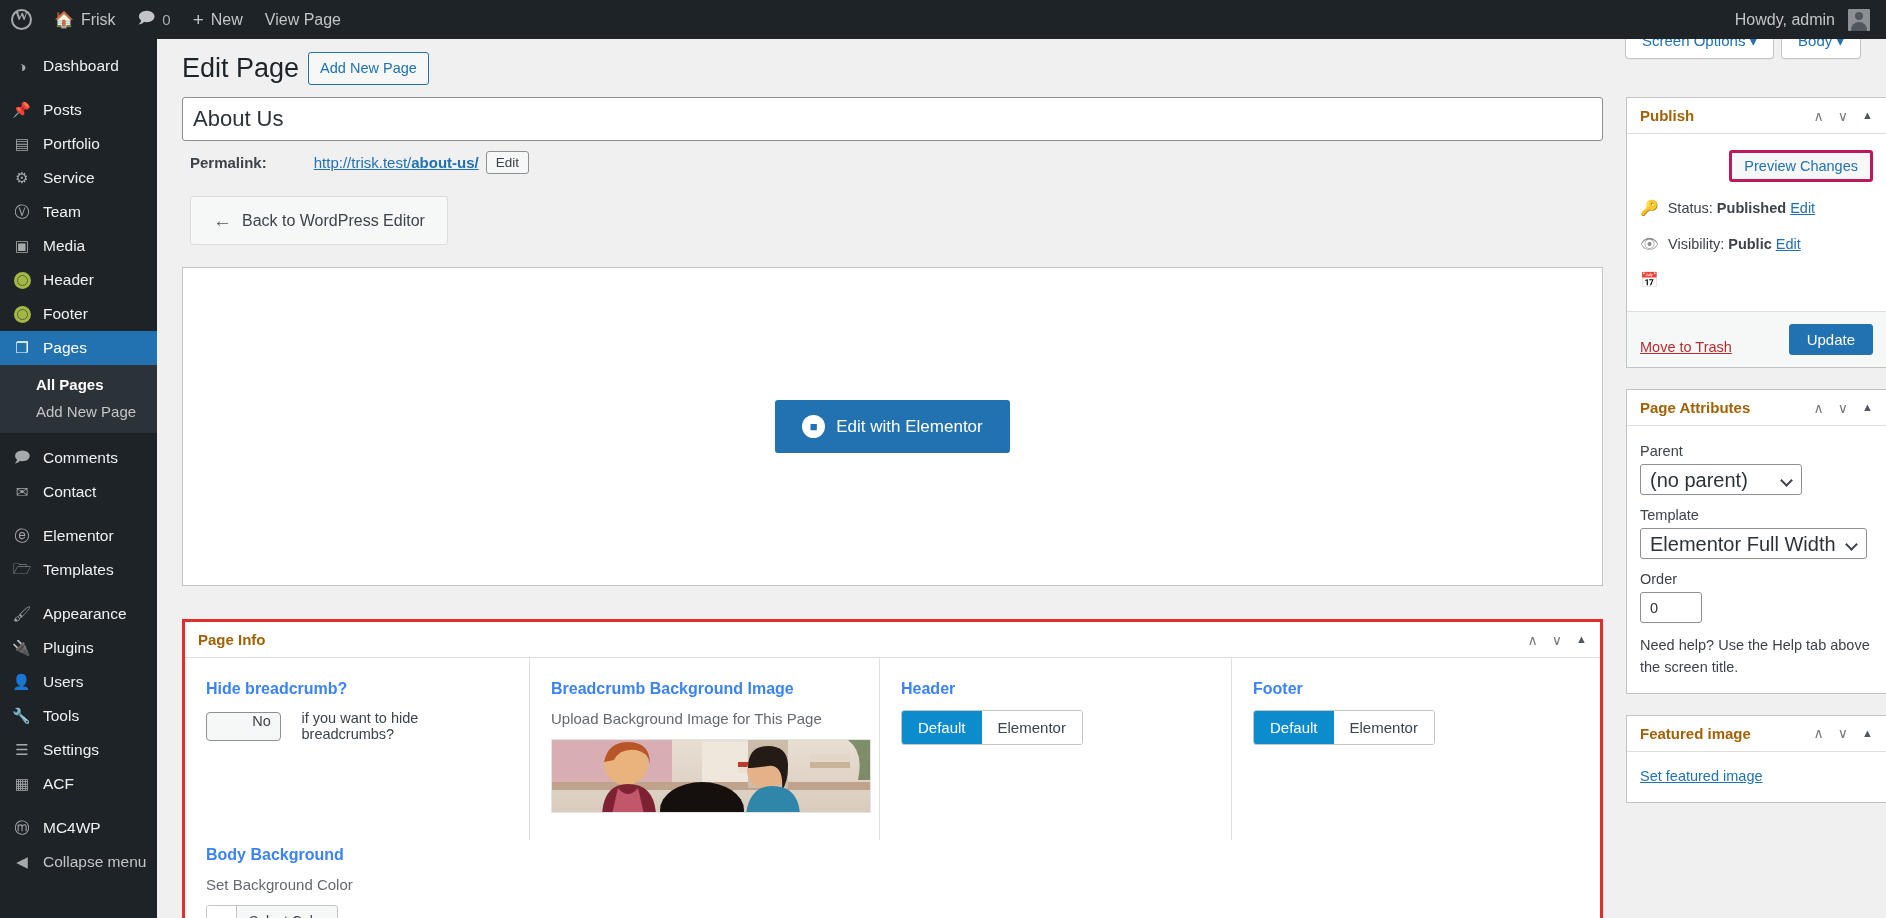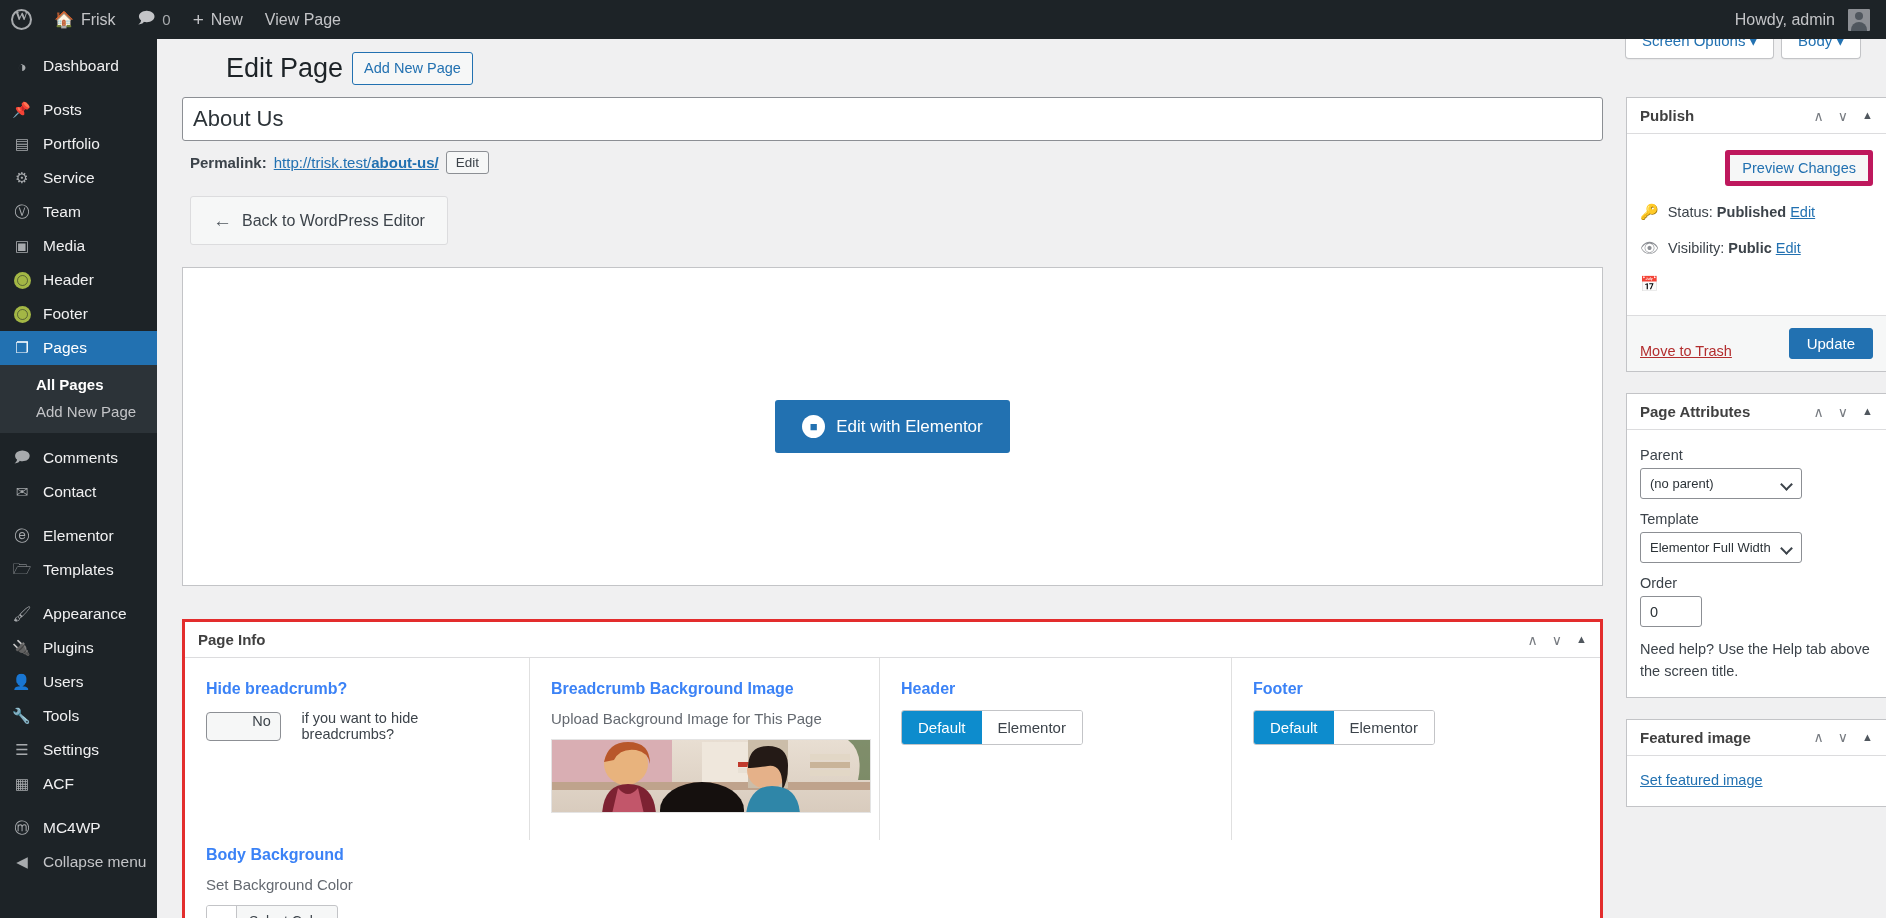--- a/index.html
+++ b/index.html
@@ -116,21 +116,20 @@
   .screen-meta-tab {
     background: #fff; border: 1px solid #c3c4c7; border-top: none;
     border-radius: 0 0 4px 4px;
     padding: 7px 16px 8px; font-size: 15px; color: #2271b1;
     cursor: pointer; box-shadow: 0 1px 1px rgba(0,0,0,.04);
   }
 
   .page-header-row {
     display: flex; align-items: center; gap: 9px;
     padding: 12px 8px 0 25px;
-    margin-left: 44px;
   }
   h1.page-title {
     font-size: 27px; font-weight: 400; color: #1d2327;
     margin: 0; line-height: 1.3;
   }
   .page-title-action {
     background: #f6f7f7; border: 1px solid #2271b1; color: #2271b1;
     border-radius: 3px; padding: 5px 11px; font-size: 14.5px;
     cursor: pointer; line-height: 1.5;
   }
@@ -149,21 +148,21 @@
     background: #fff; padding: 12px 10px;
     font-size: 22px; color: #2c3338;
     font-family: "Liberation Sans", sans-serif;
     outline: none;
   }
   .permalink-row {
     display: flex; align-items: center; gap: 7px;
     font-size: 15px; color: #3c434a; padding: 10px 0 0 8px;
   }
   .permalink-label { font-weight: bold; }
-  .permalink-url { color: #2271b1; text-decoration: underline; cursor: pointer; }
+  .permalink-url { color: #2271b1; text-decoration: underline; cursor: pointer; margin-left: 40px; }
   .permalink-url .slug { font-weight: bold; }
   .btn-small {
     background: #f6f7f7; border: 1px solid #8c8f94; color: #3c434a;
     border-radius: 3px; padding: 3px 9px; font-size: 13.5px; cursor: pointer;
   }
 
   
   .elementor-switch-wrap { padding: 22px 0 0 8px; }
   .btn-back-editor {
     display: inline-flex; align-items: center; gap: 10px;
@@ -196,21 +195,21 @@
     background: #fff;
     border: 3px solid #e32d2d;
     position: relative;
   }
   .postbox-header {
     display: flex; align-items: center;
     border-bottom: 1px solid #dcdcde;
     padding: 0 13px; height: 36px;
   }
   .postbox-header h2 {
-    font-size: 15px; font-weight: bold; color: #404040;
+    font-size: 15px; font-weight: bold; color: #a16207;
     margin: 0; flex: 1; line-height: 1.4;
   }
   .handle-actions { display: flex; align-items: center; gap: 14px; }
   .order-chev {
     font-size: 14px; color: #787c82; cursor: pointer;
     line-height: 1; user-select: none;
   }
   .toggle-tri { font-size: 11px; color: #50575e; cursor: pointer; line-height: 1; }
 
   .pageinfo-body { display: flex; }
@@ -272,21 +271,21 @@
   .postbox {
     background: #fff; border: 1px solid #c3c4c7;
     margin-bottom: 21px;
   }
   .postbox .postbox-header { padding: 0 13px; }
   .pb-inside { padding: 13px 13px 0 13px; }
 
   .submitbox-misc { padding: 0 0 6px 0; }
   .preview-row { display: flex; justify-content: flex-end; padding: 3px 0 9px 0; }
   .btn-secondary {
-    background: #f6f7f7; border: 5px solid #be185d; color: #2271b1;
+    background: #f6f7f7; border: 3px solid #be185d; color: #2271b1;
     border-radius: 3px; padding: 5px 12px; font-size: 14.5px; cursor: pointer;
   }
   .misc-pub {
     display: flex; align-items: flex-start; gap: 9px;
     font-size: 14.5px; color: #3c434a; padding: 7px 0;
     line-height: 1.5;
   }
   .misc-icon { color: #8c8f94; flex: 0 0 18px; font-size: 15px; line-height: 1.3; }
   .misc-pub b { color: #3c434a; }
   .link-edit { color: #2271b1; text-decoration: underline; cursor: pointer; margin-left: 4px; }
@@ -302,21 +301,21 @@
     border-radius: 3px; padding: 6px 17px; font-size: 15px; cursor: pointer;
   }
 
   .attr-label { font-size: 14.5px; color: #3c434a; margin: 4px 0 5px 0; }
   .wp-select {
     position: relative; display: inline-block;
     border: 1px solid #8c8f94; border-radius: 3px; background: #fff;
     height: 31px; min-width: 154px;
   }
   .wp-select span.val {
-    display: block; padding: 5px 30px 5px 9px; font-size: 13px; color: #2c3338;
+    display: block; padding: 5px 30px 5px 9px; font-size: 20px; color: #2c3338;
     white-space: nowrap; line-height: 20px;
   }
   .wp-select::after {
     content: ""; position: absolute; right: 10px; top: 11px;
     width: 7px; height: 7px; border-right: 2px solid #3c434a;
     border-bottom: 2px solid #3c434a; transform: rotate(45deg);
   }
   .wp-select.wide { min-width: 162px; }
   .order-input {
     width: 62px; height: 31px; border: 1px solid #8c8f94; border-radius: 3px;

